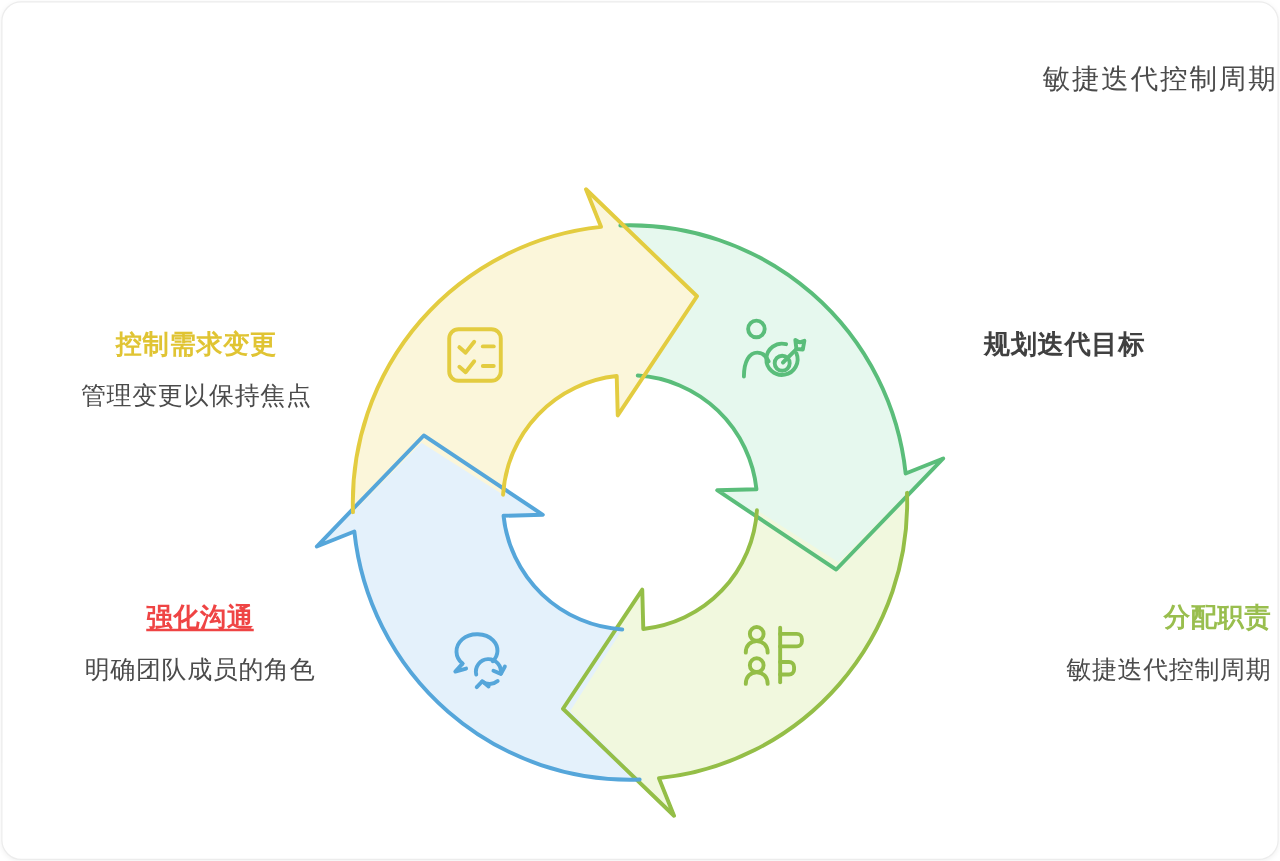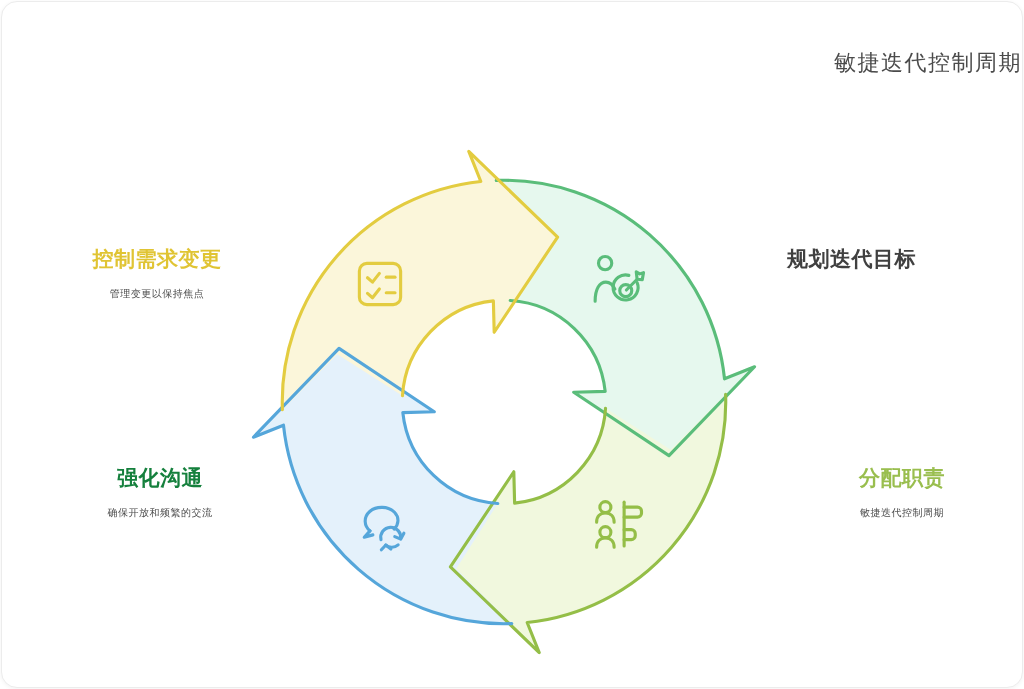--- a/index.html
+++ b/index.html
@@ -2,27 +2,27 @@
 <html><head>
 <meta charset="utf-8">
 <style>
   html,body{margin:0;padding:0;background:#ffffff;}
   body{width:1024px;height:689px;font-family:"Liberation Sans","DejaVu Sans",sans-serif;}
   .card{position:relative;width:1020px;height:685px;margin:1px;background:#ffffff;
         border:1px solid #ececec;border-radius:16px;box-shadow:0 1px 4px rgba(0,0,0,.05);overflow:hidden;}
   .main-title{position:absolute;left:0;top:46px;width:100%;text-align:right;
         font-size:22px;font-weight:normal;color:#4b4b4b;letter-spacing:1.5px;}
   .cycle-svg{position:absolute;left:202px;top:100px;width:600px;height:600px;}
-  .label-block{position:absolute;}
+  .label-block{position:absolute;margin-top:16px;}
   .label-block .q-title{font-size:21px;font-weight:bold;letter-spacing:.5px;}
-  .label-block .q-desc{font-size:10px;color:#4b4b4b;margin-top:14px;letter-spacing:.5px;}
+  .label-block .q-desc{font-size:20px;color:#4b4b4b;margin-top:14px;letter-spacing:.5px;}
   .pos-tl{left:45px;top:243px;width:220px;text-align:center;}
   .pos-tr{left:785px;top:243px;width:230px;text-align:left;}
   .pos-bl{left:48px;top:462px;width:220px;text-align:center;}
-  .pos-br{left:785px;top:462px;width:230px;text-align:center;}
+  .pos-br{left:785px;top:462px;width:230px;text-align:right;}
   .q-icon{position:absolute;width:60px;height:60px;}
   .icon-control{left:348px;top:252px;}
   .icon-plan{left:585px;top:248px;}
   .icon-assign{left:589px;top:492px;}
   .icon-communicate{left:352px;top:492px;}
 </style>
 </head>
 <body>
 
 <div class="card">
@@ -89,22 +89,22 @@
   <div class="label-block pos-tr">
     <div class="q-title" style="color: #404040;">规划迭代目标</div>
   </div>
 
   <div class="label-block pos-br">
     <div class="q-title" style="color: rgb(153, 190, 78);">分配职责</div>
     <div class="q-desc">敏捷迭代控制周期</div>
   </div>
 
   <div class="label-block pos-bl">
-    <div class="q-title" style="color: #15803d;">强化沟通</div>
-    <div class="q-desc">确保开放和频繁的交流</div>
+    <div class="q-title" style="color: #ef4444; text-decoration: underline;">强化沟通</div>
+    <div class="q-desc">明确团队成员的角色</div>
   </div>
 
   <div class="label-block pos-tl">
     <div class="q-title" style="color: rgb(224, 196, 51);">控制需求变更</div>
     <div class="q-desc">管理变更以保持焦点</div>
   </div>
 
 </div>
 
 </body></html>

